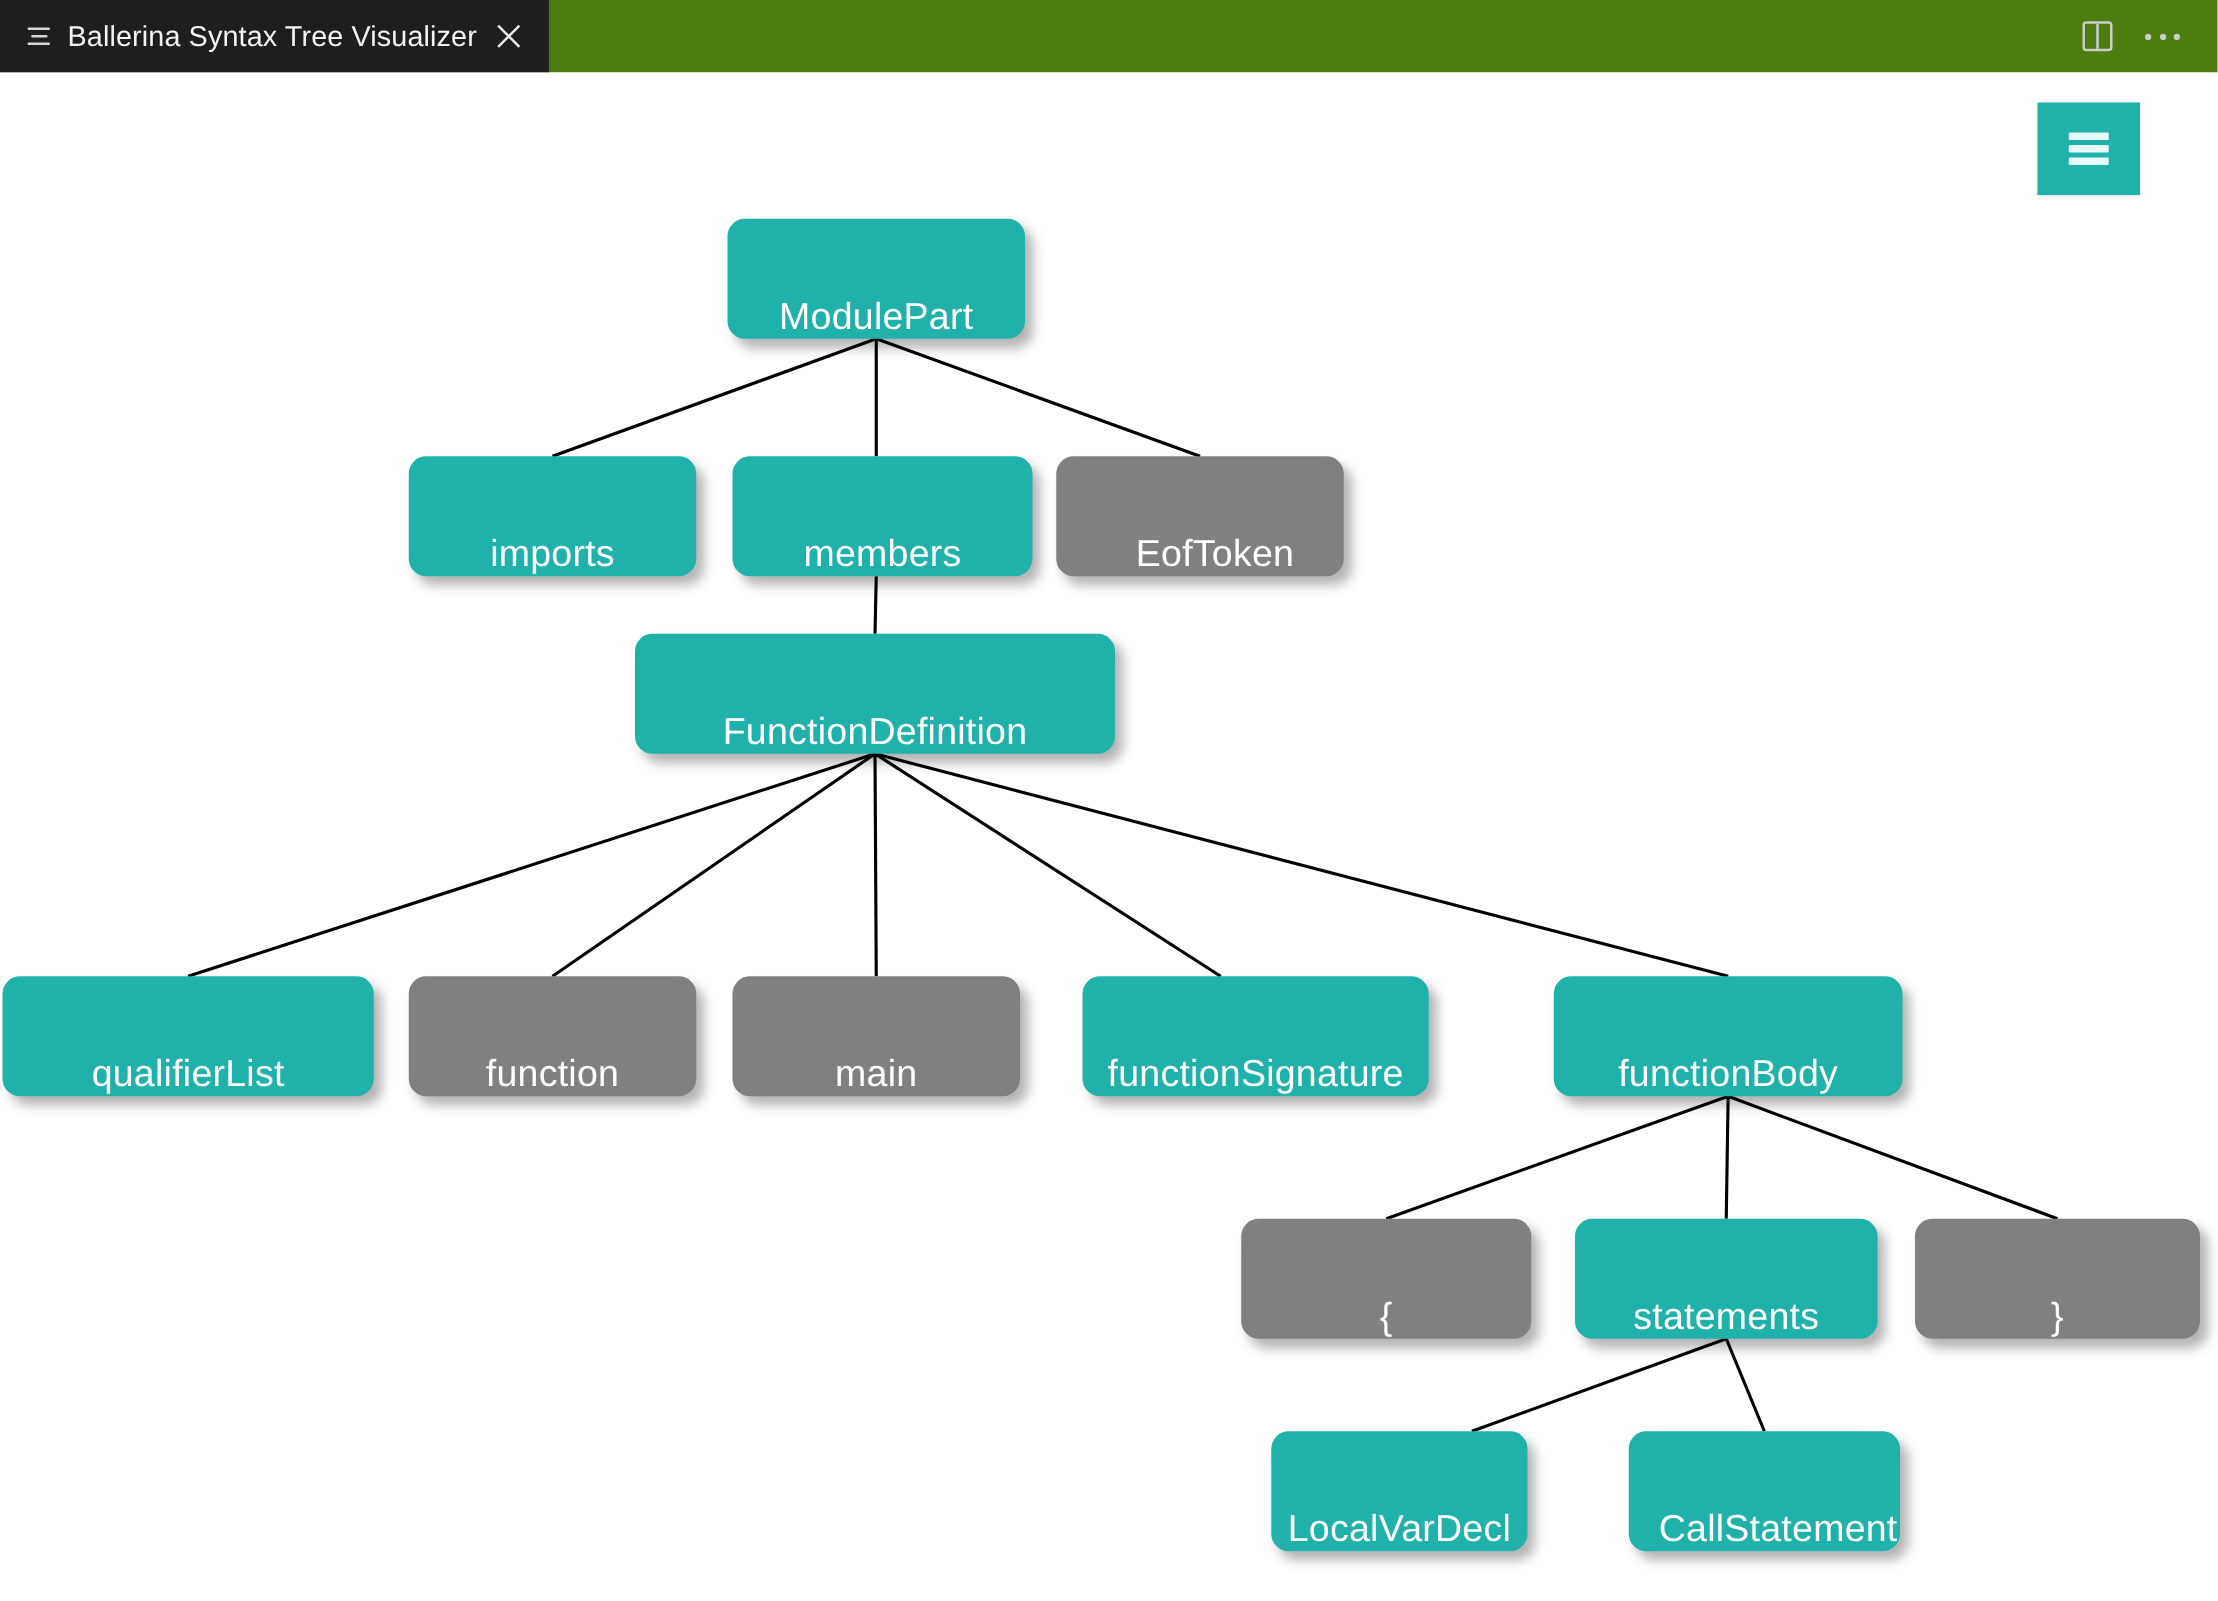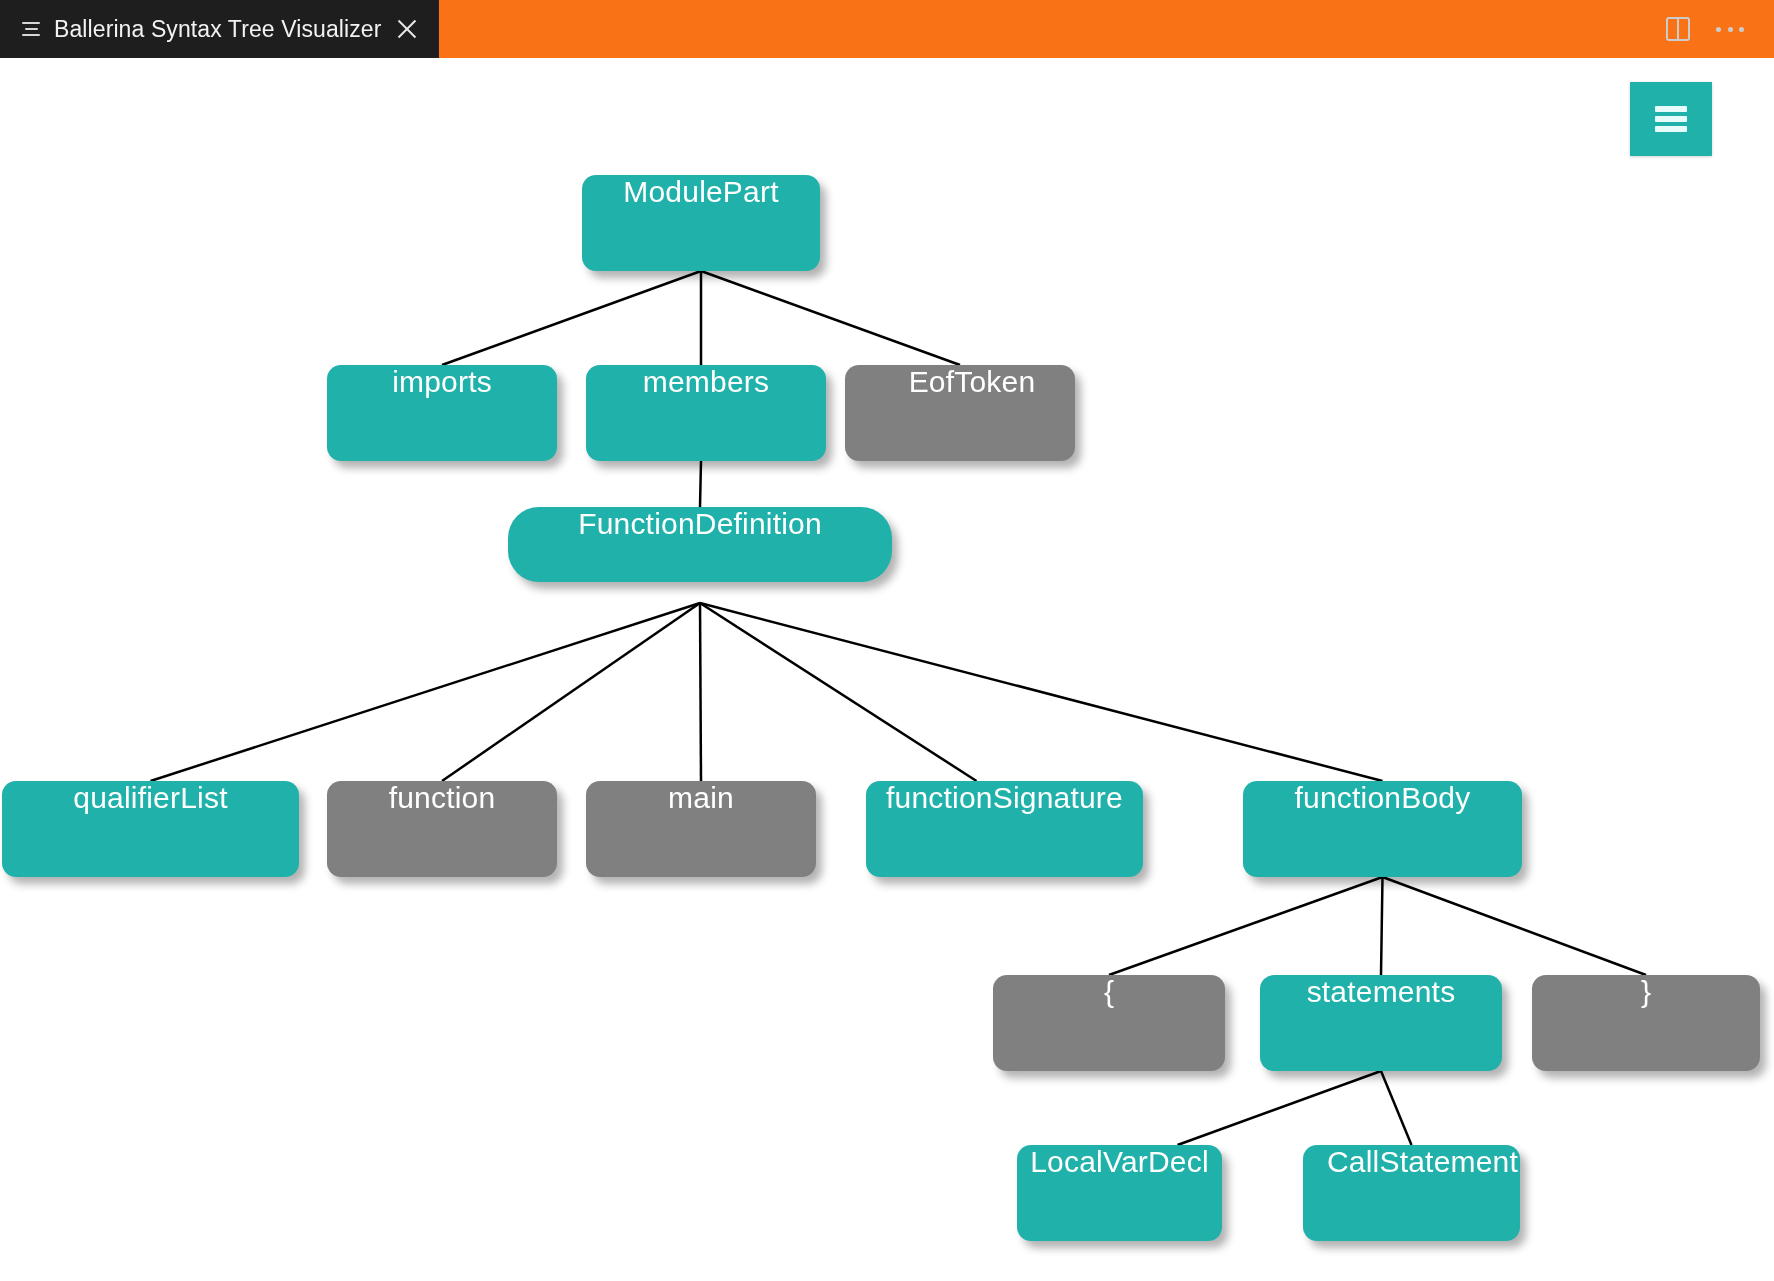--- a/index.html
+++ b/index.html
@@ -9,21 +9,21 @@
     overflow: hidden;
     background: #ffffff;
     font-family: "Liberation Sans", sans-serif;
   }
 
   
   #tabbar {
     position: absolute;
     left: 0; top: 0;
     width: 1774px; height: 58px;
-    background: #f97316;
+    background: #4d7c0f;
     display: flex;
     align-items: stretch;
   }
   #tab-active {
     display: flex;
     align-items: center;
     gap: 14px;
     height: 58px;
     padding: 0 20px 0 22px;
     background: #1e1e1e;
@@ -144,21 +144,21 @@
     width: 100%;
     background: #e6fbfa;
     border-radius: 1px;
   }
 
   
   .node {
     position: absolute;
     border-radius: 14px;
     display: flex;
-    align-items: flex-start;
+    align-items: flex-end;
     justify-content: center;
     color: #ffffff;
     font-size: 30px;
     letter-spacing: .2px;
     cursor: pointer;
     box-shadow: 6px 7px 9px rgba(0,0,0,.30);
     user-select: none;
     white-space: nowrap;
   }
   .node.teal { background: #20b2aa; }
@@ -224,21 +224,21 @@
       </div>
       <div class="node teal" style="left: 327px; top: 307px; width: 230px; height: 96px;">
         <span>imports</span>
       </div>
       <div class="node teal" style="left: 586px; top: 307px; width: 240px; height: 96px;">
         <span>members</span>
       </div>
       <div class="node gray" style="left: 845px; top: 307px; width: 230px; height: 96px; padding-left: 24px;">
         <span>EofToken</span>
       </div>
-      <div class="node teal" style="left: 508px; top: 449px; width: 384px; height: 75px; border-radius: 31px;">
+      <div class="node teal" style="left: 508px; top: 449px; width: 384px; height: 96px;">
         <span>FunctionDefinition</span>
       </div>
       <div class="node teal" style="left: 2px; top: 723px; width: 297px; height: 96px;">
         <span>qualifierList</span>
       </div>
       <div class="node gray" style="left: 327px; top: 723px; width: 230px; height: 96px;">
         <span>function</span>
       </div>
       <div class="node gray" style="left: 586px; top: 723px; width: 230px; height: 96px;">
         <span>main</span>

